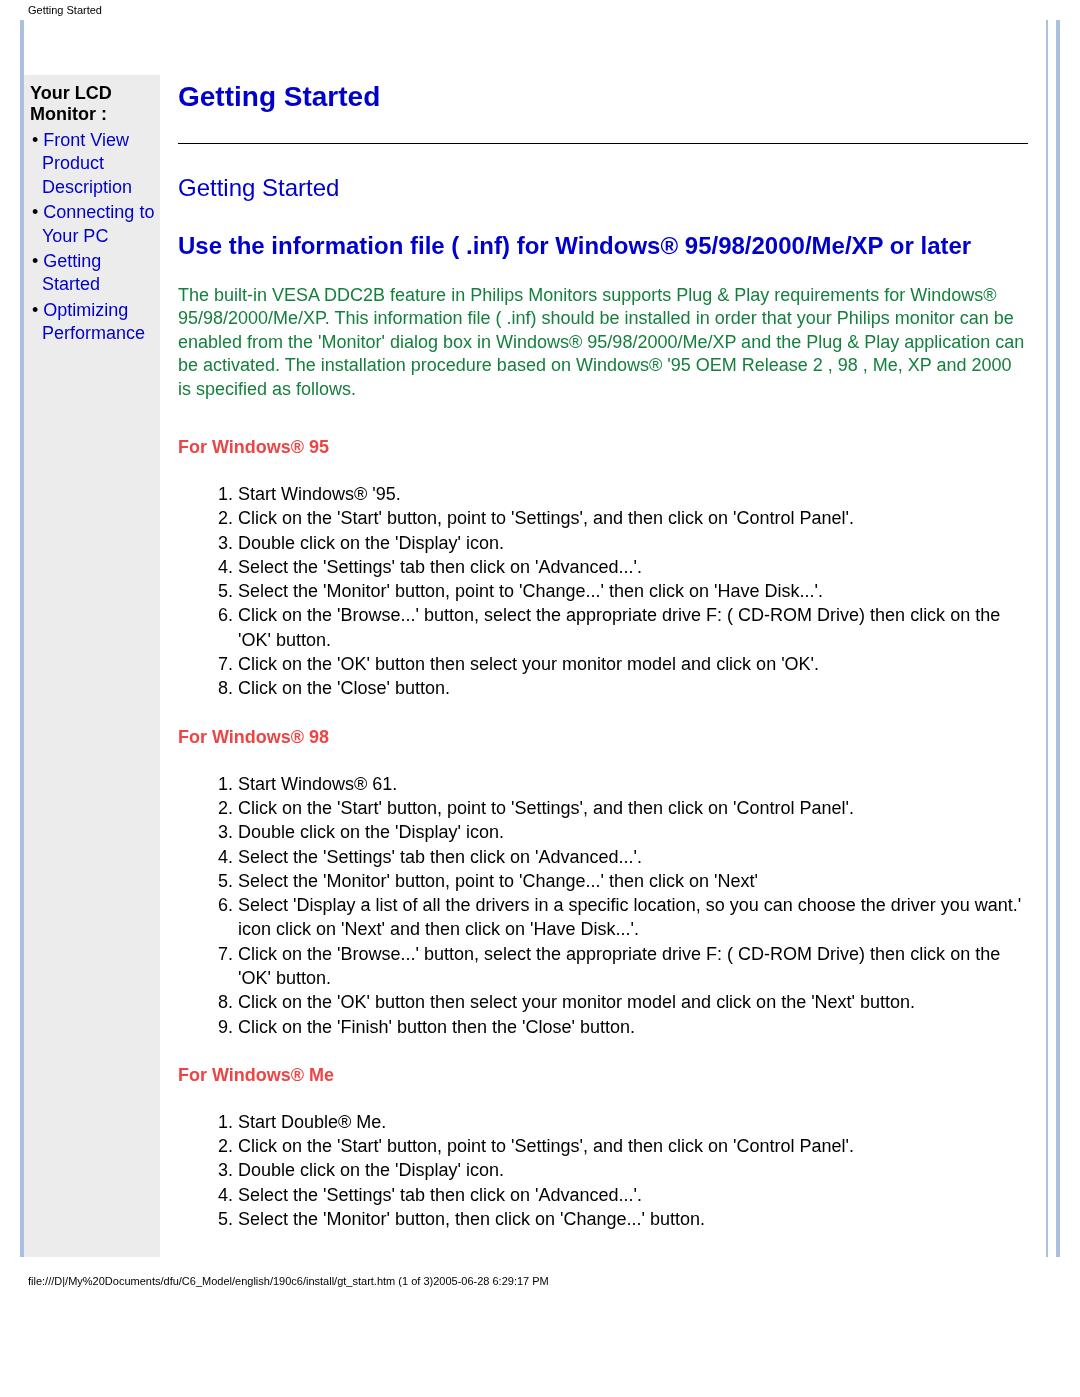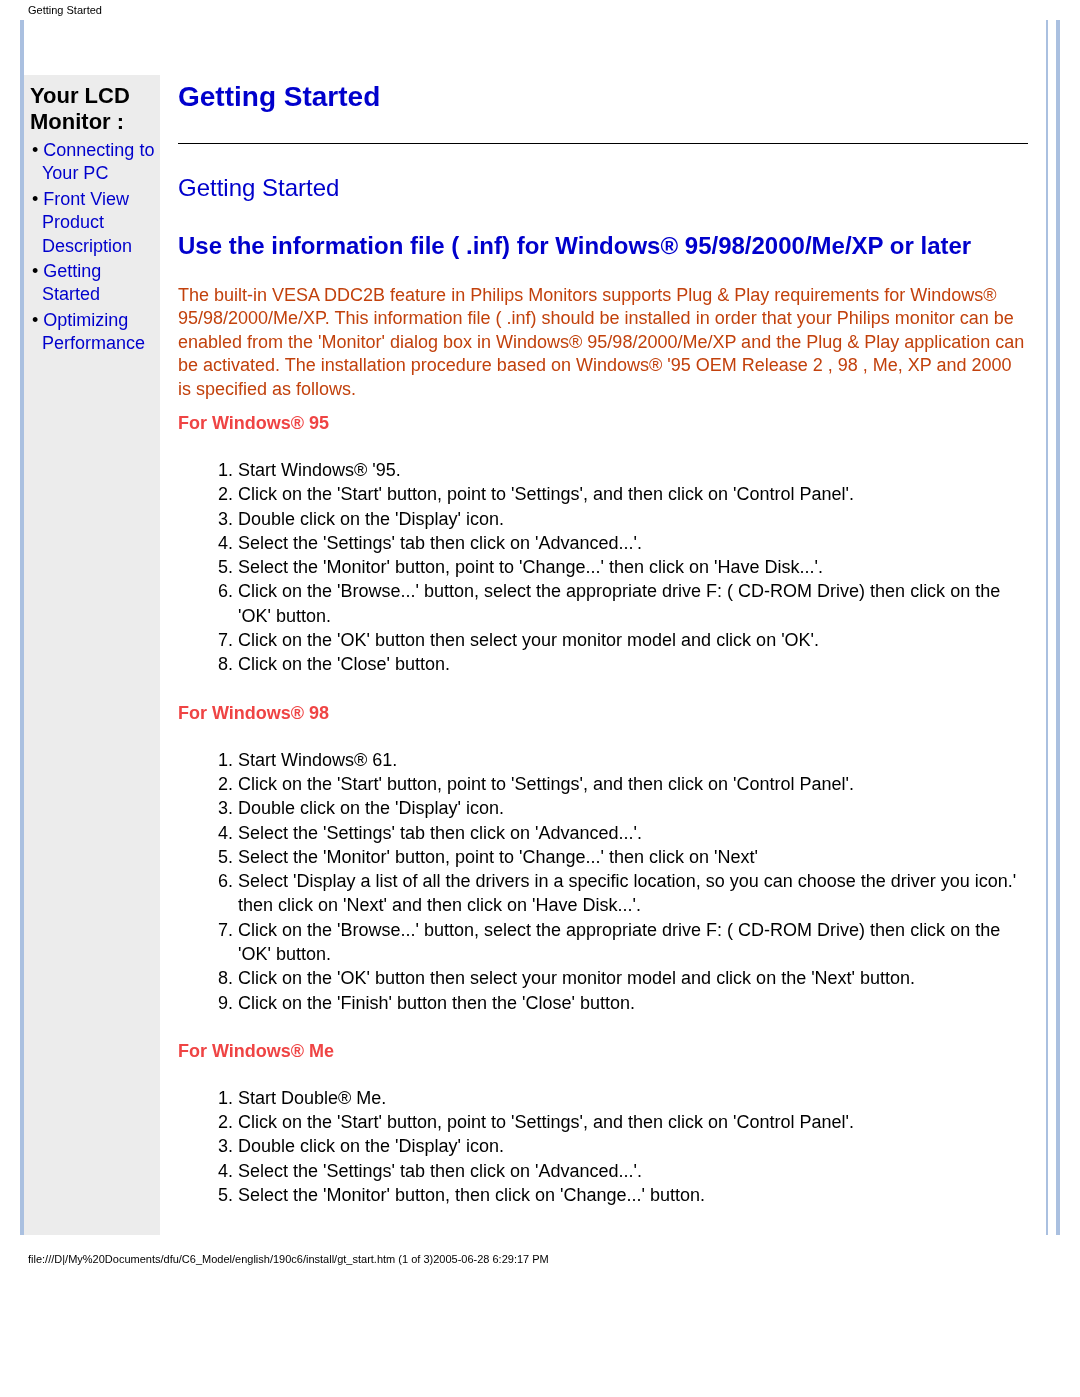--- a/index.html
+++ b/index.html
@@ -36,21 +36,21 @@
       min-height: 1160px;
     }
     .sidebar {
       width: 130px;
       background: #ececec;
       padding: 8px 0 0 6px;
       flex-shrink: 0;
     }
     .sidebar-title {
       font-weight: bold;
-      font-size: 22px;
+      font-size: 18px;
       color: #000;
       margin-bottom: 4px;
     }
     .sidebar ul {
       list-style: none;
       padding: 0;
       margin: 0;
     }
     .sidebar li {
       padding-left: 12px;
@@ -88,23 +88,23 @@
       font-weight: normal;
       margin: 0 0 30px 0;
     }
     .sub-head {
       color: #0000cc;
       font-size: 24px;
       font-weight: bold;
       margin: 0 0 24px 0;
     }
     .body-text {
-      color: #c2410c;
+      color: #15803d;
       line-height: 1.3;
-      margin: 0 0 12px 0;
+      margin: 0 0 36px 0;
     }
     .os-head {
       color: #ef4444;
       font-size: 18px;
       font-weight: bold;
       margin: 0 0 24px 0;
     }
     ol {
       margin: 0 0 26px 0;
       padding-left: 60px;
@@ -123,22 +123,22 @@
 <body>
 
 <div class="header-text">Getting Started</div>
 
 <div class="outer-frame">
   <div class="right-line"></div>
   <div class="content-wrap">
     <div class="sidebar">
       <div class="sidebar-title">Your LCD Monitor :</div>
       <ul>
+        <li><a href="#">Front View Product Description</a></li>
         <li><a href="#">Connecting to Your PC</a></li>
-        <li><a href="#">Front View Product Description</a></li>
         <li><a href="#">Getting Started</a></li>
         <li><a href="#">Optimizing Performance</a></li>
       </ul>
     </div>
 
     <div class="main">
       <h1>Getting Started</h1>
       <hr>
       <div class="section-head">Getting Started</div>
       <div class="sub-head">Use the information file ( .inf) for Windows® 95/98/2000/Me/XP or later</div>
@@ -156,21 +156,21 @@
         <li>Click on the 'Close' button.</li>
       </ol>
 
       <div class="os-head">For Windows® 98</div>
       <ol>
         <li>Start Windows® 61.</li>
         <li>Click on the 'Start' button, point to 'Settings', and then click on 'Control Panel'.</li>
         <li>Double click on the 'Display' icon.</li>
         <li>Select the 'Settings' tab then click on 'Advanced...'.</li>
         <li>Select the 'Monitor' button, point to 'Change...' then click on 'Next'</li>
-        <li>Select 'Display a list of all the drivers in a specific location, so you can choose the driver you icon.' then click on 'Next' and then click on 'Have Disk...'.</li>
+        <li>Select 'Display a list of all the drivers in a specific location, so you can choose the driver you want.' icon click on 'Next' and then click on 'Have Disk...'.</li>
         <li>Click on the 'Browse...' button, select the appropriate drive F: ( CD-ROM Drive) then click on the 'OK' button.</li>
         <li>Click on the 'OK' button then select your monitor model and click on the 'Next' button.</li>
         <li>Click on the 'Finish' button then the 'Close' button.</li>
       </ol>
 
       <div class="os-head">For Windows® Me</div>
       <ol>
         <li>Start Double® Me.</li>
         <li>Click on the 'Start' button, point to 'Settings', and then click on 'Control Panel'.</li>
         <li>Double click on the 'Display' icon.</li>

